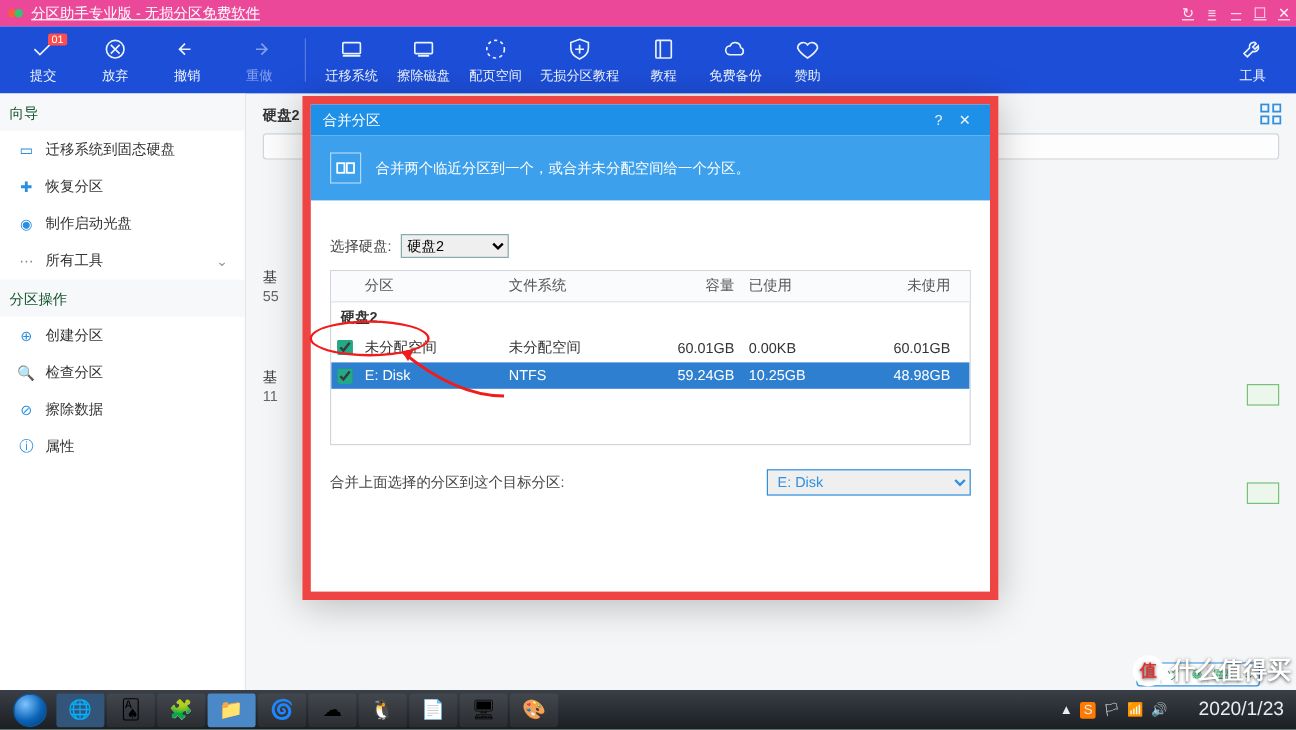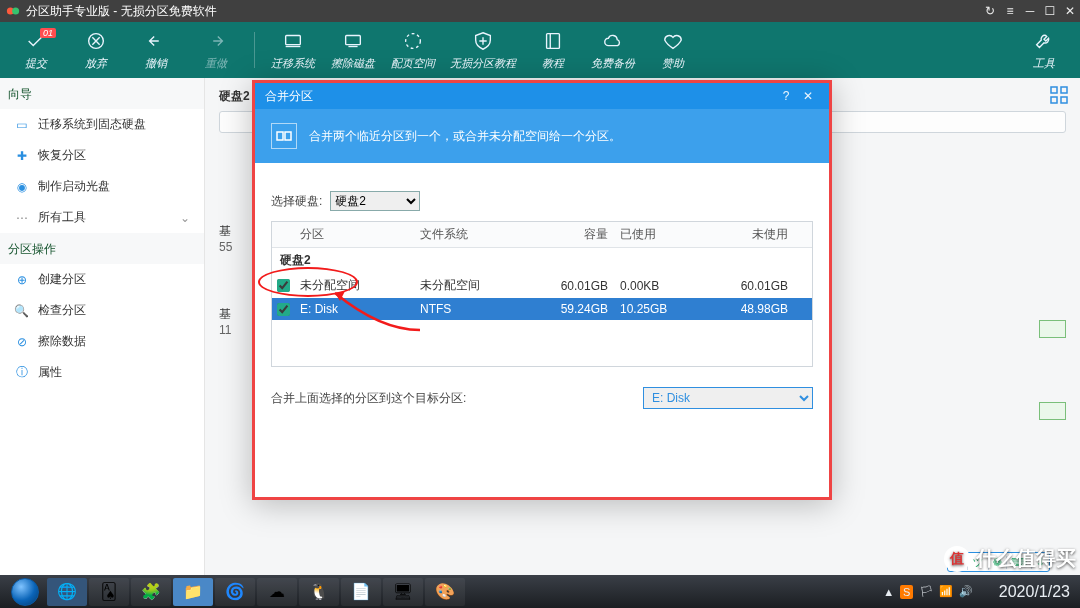--- a/index.html
+++ b/index.html
@@ -1,25 +1,25 @@
 <!DOCTYPE html>
 <html><head>
 <meta charset="utf-8">
 <style>
   * { box-sizing: border-box; margin: 0; padding: 0; font-family: "Microsoft YaHei", sans-serif; }
   body { width: 1080px; height: 608px; background: #2a5a3a; overflow: hidden; position: relative; }
 
   .app { position: absolute; left: 0; top: 0; width: 1080px; height: 575px; background: #fff; display: flex; flex-direction: column; }
 
-  .titlebar { height: 22px; background: #404040; display: flex; align-items: center; color: #fff; font-size: 12px; padding-left: 6px; }
+  .titlebar { height: 22px; background: #ec4899; display: flex; align-items: center; color: #fff; font-size: 12px; padding-left: 6px; text-decoration: underline; }
   .titlebar .logo { width: 14px; height: 14px; margin-right: 6px; }
   .titlebar .spacer { flex: 1; }
   .titlebar .winbtn { width: 20px; text-align: center; cursor: pointer; opacity: .9; }
 
-  .toolbar { height: 56px; background: #0f766e; display: flex; align-items: center; padding: 0 6px; color: #edf6fd; font-style: italic; }
+  .toolbar { height: 56px; background: #1d4ed8; display: flex; align-items: center; padding: 0 6px; color: #edf6fd; }
   .tbtn { width: 60px; display: flex; flex-direction: column; align-items: center; justify-content: center; font-size: 11px; position: relative; cursor: pointer; }
   .tbtn .ic { width: 22px; height: 22px; margin-bottom: 4px; display: flex; align-items: center; justify-content: center; }
   .tbtn .ic svg { stroke: #e8f4fd; fill: none; stroke-width: 1.5; }
   .tspacer { flex: 1; }
   .badge { position: absolute; top: -2px; right: 10px; background: #ff4d4f; color: #fff; font-size: 9px; padding: 0 3px; border-radius: 2px; }
 
   .body { flex: 1; display: flex; background: #f5f6f7; overflow: hidden; }
 
   .sidebar { width: 205px; background: #fff; border-right: 1px solid #e5e5e5; font-size: 12px; }
   .sbhdr { color: #14532d; padding: 8px 8px 6px; background: #f7f8f9; }
@@ -28,21 +28,21 @@
 
   .main { flex: 1; position: relative; padding: 10px 14px; color: #555; font-size: 12px; }
   .diskrow { display: flex; align-items: center; margin-bottom: 6px; }
   .diskrow .dlabel { font-weight: bold; color: #333; }
   .diskbar { height: 22px; border: 1px solid #cfd6dc; border-radius: 3px; background: #fdfdfd; margin: 4px 0 14px; display: flex; align-items: center; padding-left: 6px; color: #6a6a6a; }
   .stub { color: #333; font-size: 12px; margin-top: 6px; }
   .stub2 { color: #666; }
   .greenbar { height: 18px; border: 1px solid #7abf7a; background: #eaf7ea; margin: 2px 0 8px; position: absolute; left: 834px; right: 14px; }
 
   
-  .dialog { position: absolute; left: 252px; top: 80px; width: 580px; height: 420px; background: #fff; border: 3px solid #ef4444; box-shadow: 0 4px 30px rgba(0,0,0,.25); display: flex; flex-direction: column; z-index: 50; }
+  .dialog { position: absolute; left: 252px; top: 80px; width: 580px; height: 420px; background: #fff; border: 7px solid #ef4444; box-shadow: 0 4px 30px rgba(0,0,0,.25); display: flex; flex-direction: column; z-index: 50; }
   .dlg-title { height: 26px; background: #1e90e8; color: #fff; font-size: 12px; display: flex; align-items: center; padding: 0 10px; }
   .dlg-title .dspacer { flex: 1; }
   .dlg-title .dbtn { width: 22px; text-align: center; cursor: pointer; opacity: .9; }
   .dlg-banner { height: 54px; background: #3ca0ec; color: #fff; display: flex; align-items: center; padding: 0 16px; font-size: 12px; }
   .dlg-banner .bic { width: 26px; height: 26px; margin-right: 12px; display:flex; align-items:center; justify-content:center; border:1px solid rgba(255,255,255,.6); }
 
   .dlg-body { flex: 1; padding: 10px 16px 0; font-size: 12px; color: #333; position: relative; }
   .selrow { display: flex; align-items: center; margin: 18px 0 10px; }
   .selrow label { margin-right: 8px; color: #444; }
   .selrow select { height: 20px; width: 90px; font-size: 12px; border: 1px solid #8aa; }

